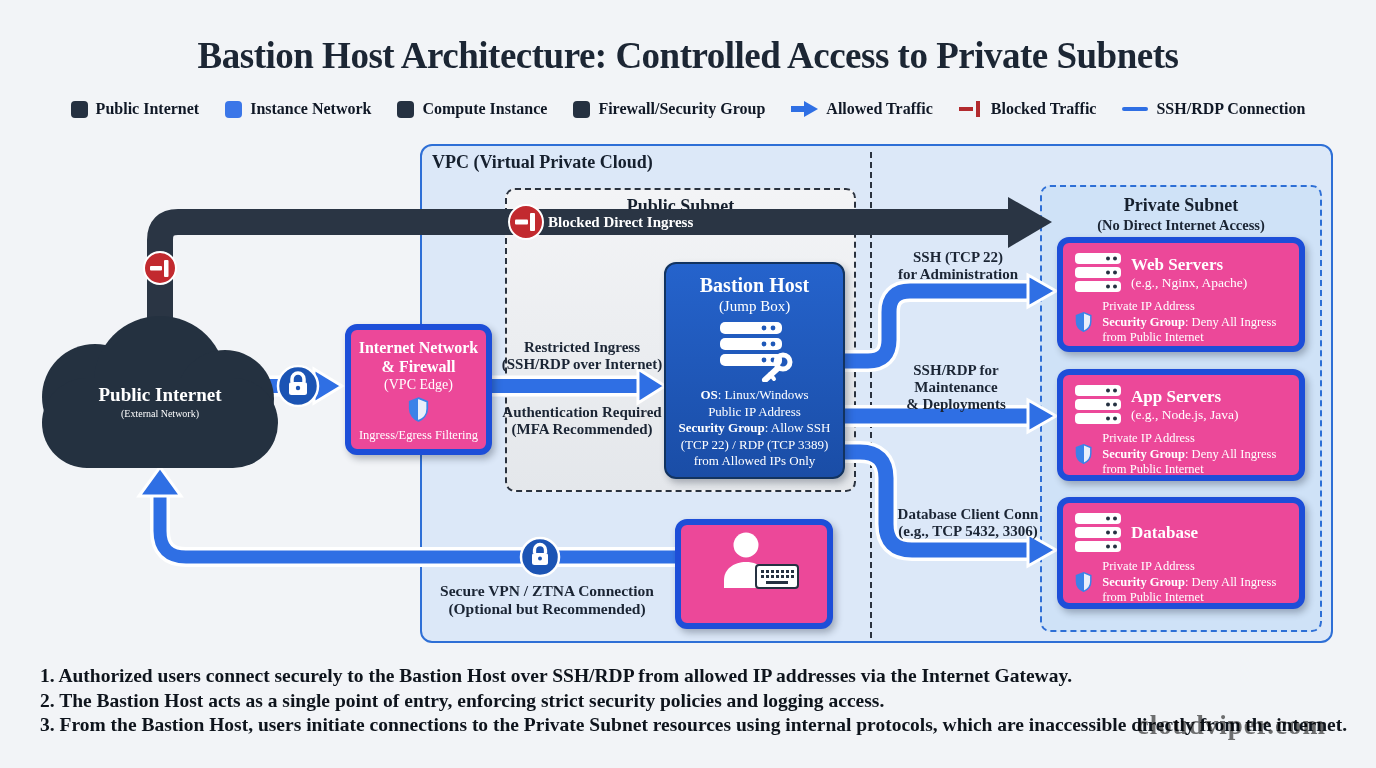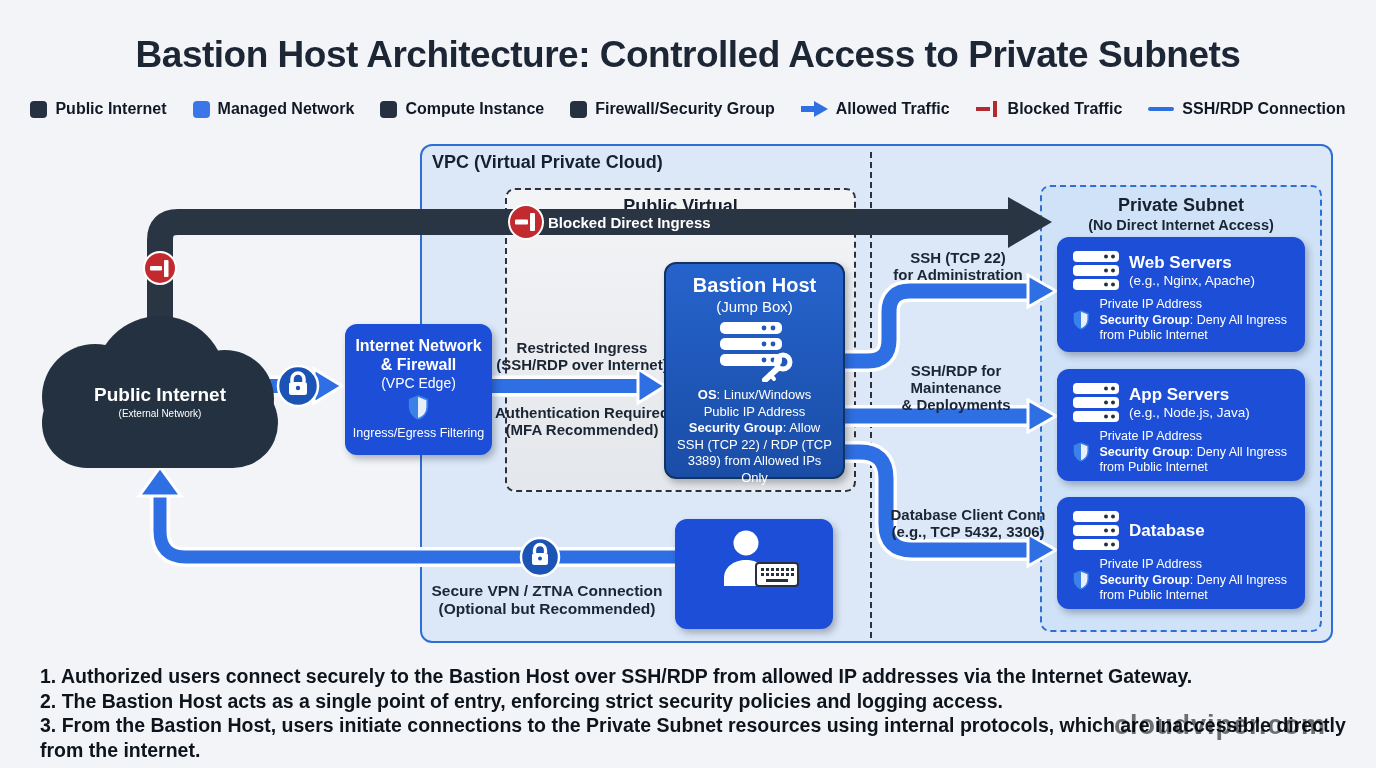--- a/index.html
+++ b/index.html
@@ -1,18 +1,18 @@
 <!DOCTYPE html>
 <html><head>
 <meta charset="utf-8">
 <style>
   * { margin:0; padding:0; box-sizing:border-box; }
   html,body { width:1376px; height:768px; }
   body { font-family:"Liberation Sans", sans-serif; background:#f2f4f7; overflow:hidden; }
-  .stage { position:relative; width:1376px; height:768px; }
+  .stage { position:relative; width:1376px; height:768px;font-family:Liberation Serif, serif; }
 
   
   .title { position:absolute; top:34px; left:0; width:1376px; text-align:center;
            font-size:37px; font-weight:800; color:#1c2634; letter-spacing:-0.5px; }
   .legend { position:absolute; top:100px; left:0; width:1376px; display:flex;
             justify-content:center; align-items:center; gap:26px;
             font-size:16px; font-weight:700; color:#101826; }
   .legend-item { display:flex; align-items:center; gap:8px; white-space:nowrap; }
   .swatch { width:17px; height:17px; border-radius:4px; }
 
@@ -36,21 +36,21 @@
 
   
   svg.arrows { position:absolute; left:0; top:0; width:1376px; height:768px; pointer-events:none; }
 
   
   .flow-label { position:absolute; text-align:center; font-size:15px; font-weight:700;
                 color:#1b2534; line-height:17px; }
   .flow-label.white { color:#fff; text-align:left; font-weight:600; }
 
   
-  .node { position:absolute; background:#1d4ed8; border:4px solid #1d4ed8; border-radius:12px;
+  .node { position:absolute; background:#ec4899; border:6px solid #1d4ed8; border-radius:12px;
           color:#fff; box-shadow:3px 4px 7px rgba(20,30,45,.3); }
 
   
   .cloud { position:absolute; left:42px; top:316px; width:236px; height:152px; }
   .cloud .blob { position:absolute; background:#243140; border-radius:50%; }
   .cloud .base { position:absolute; left:0; top:62px; width:236px; height:90px;
                  background:#243140; border-radius:46px; }
   .cloud-text { position:absolute; top:68px; left:0; width:100%; text-align:center; color:#fff; z-index:2; }
   .cloud-text .t1 { font-size:19px; font-weight:800; }
   .cloud-text .t2 { font-size:10px; margin-top:2px; }
@@ -106,21 +106,21 @@
 
   <div class="title">Bastion Host Architecture: Controlled Access to Private Subnets</div>
 
   <div class="legend">
     <div class="legend-item">
       <span class="swatch" style="background:#253141"></span>
       <span>Public Internet</span>
     </div>
     <div class="legend-item">
       <span class="swatch" style="background:#3b76e8"></span>
-      <span>Managed Network</span>
+      <span>Instance Network</span>
     </div>
     <div class="legend-item">
       <span class="swatch" style="background:#253141"></span>
       <span>Compute Instance</span>
     </div>
     <div class="legend-item">
       <span class="swatch" style="background:#253141"></span>
       <span>Firewall/Security Group</span>
     </div>
     <div class="legend-item">
@@ -143,21 +143,21 @@
       </svg>
       <span>SSH/RDP Connection</span>
     </div>
   </div>
 
   <div class="vpc"></div>
   <div class="vpc-label">VPC (Virtual Private Cloud)</div>
   <div class="az-sep"></div>
 
   <div class="public-subnet">
-    <div class="public-subnet-label">Public Virtual</div>
+    <div class="public-subnet-label">Public Subnet</div>
   </div>
 
   <div class="private-subnet">
     <div class="private-subnet-title">Private Subnet</div>
     <div class="private-subnet-sub">(No Direct Internet Access)</div>
   </div>
 
   <svg class="arrows" viewBox="0 0 1376 768">
 
     <g>

